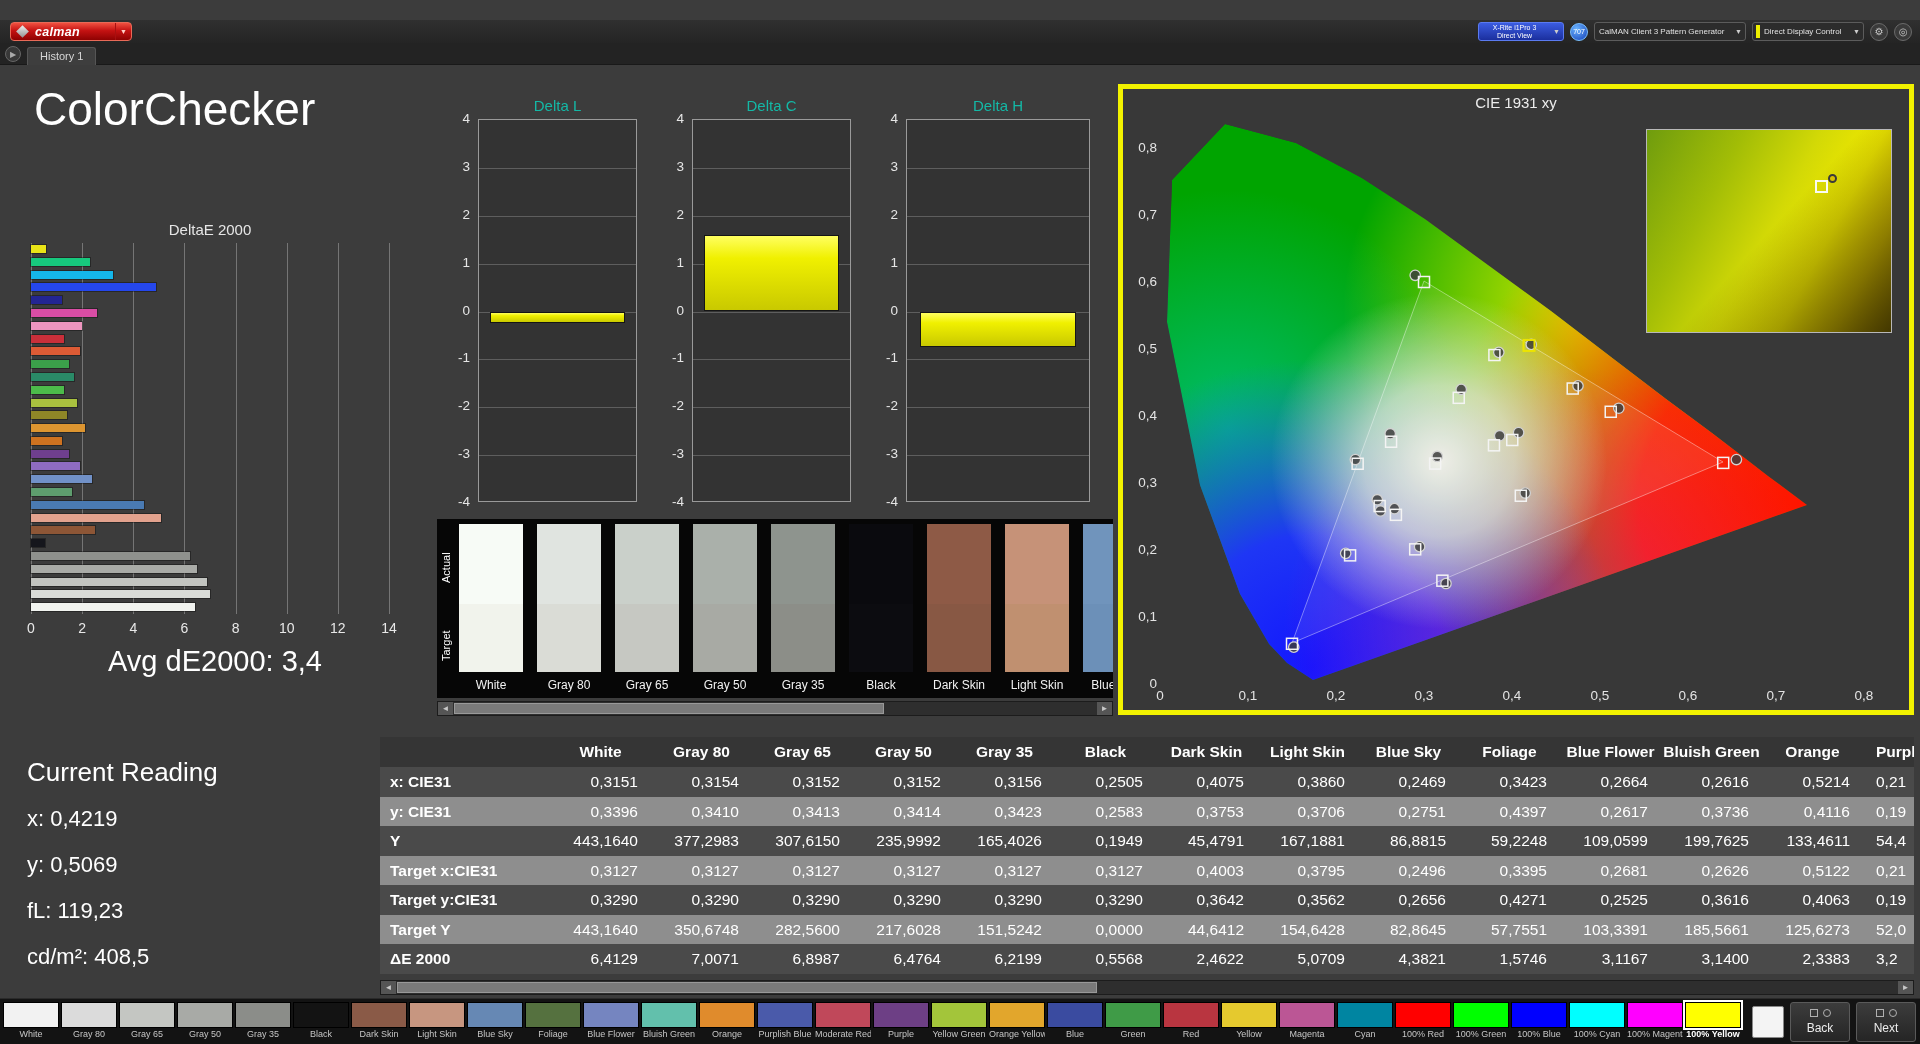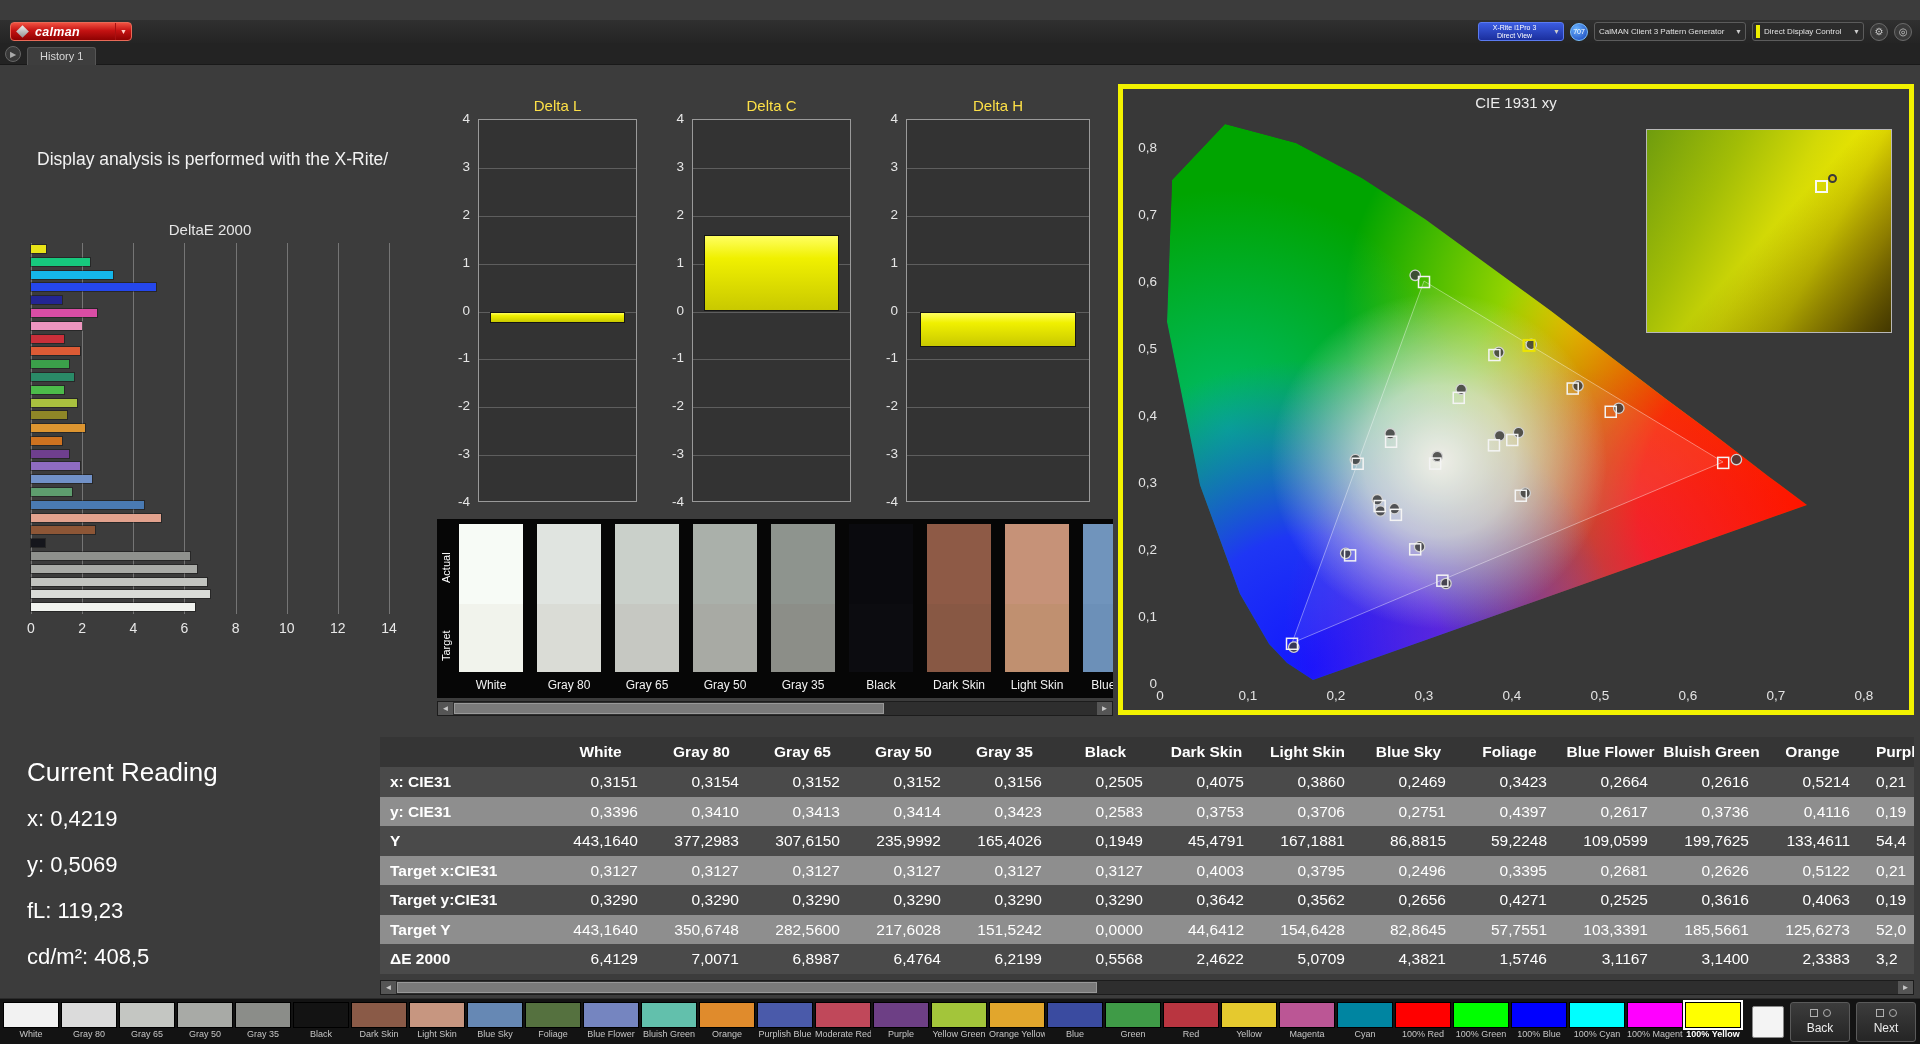--- a/index.html
+++ b/index.html
@@ -46,21 +46,21 @@
 .vgrid{position:absolute;top:0;height:100%;width:1px;background:#757575}
 .debar{position:absolute;height:8px;outline:1px solid rgba(0,0,0,.35)}
 #deltae-xticks{left:31px;top:620px;width:358px;height:16px}
 .xtick{position:absolute;transform:translateX(-50%);font-size:14px;color:#e8e8e8}
 #avg-label{left:15px;top:645px;width:400px;text-align:center;font-size:29px;color:#fff}
 #max-label{left:15px;top:688px;width:400px;text-align:center;font-size:29px;color:#fff}
 #cr-title{left:27px;top:757px;font-size:26px;color:#fff}
 .cr-item{position:absolute;left:27px;font-size:22px;color:#fff}
 
 
-.dtitle{position:absolute;top:97px;text-align:center;font-size:15px;color:#fde047}
+.dtitle{position:absolute;top:97px;text-align:center;font-size:15px;color:#14b8a6}
 .dplot{position:absolute;top:119px;height:383px;background:#333;border:1px solid #9a9a9a}
 .hgrid{position:absolute;left:0;width:100%;height:1px;background:#5e5e5e}
 .dytick{position:absolute;width:26px;text-align:right;font-size:13.5px;color:#e6e6e6}
 .dbar{position:absolute;left:7%;width:86%;background:linear-gradient(180deg,#ffff60,#f0f000 30%,#c9c900);border:1px solid #151515}
 
 
 #swatch-strip{left:437px;top:519px;width:676px;height:179px;background:#060606;overflow:hidden}
 .rotlab{position:absolute;left:2px;width:14px;color:#fff;font-size:11px;writing-mode:vertical-rl;transform:rotate(180deg);display:flex;align-items:center;justify-content:center}
 .swcell{position:absolute;top:5px;width:64px}
 .sw-a{height:80px}
@@ -141,22 +141,22 @@
       <div class="round-ic">⚙</div>
       <div class="round-ic">◎</div>
     </div>
   </div>
 
   <div class="abs" id="tabbar">
     <div id="tab-nav">▶</div>
     <div id="tab-history">History 1</div>
   </div>
 
+  <div class="abs" id="page-title">ColorChecker</div>
   <div class="abs" id="subtitle">
-    <div>Display analysis is performed with the X-Rite/</div>
   </div>
 
   <div class="abs" id="deltae-title">DeltaE 2000</div>
   <div class="abs" id="deltae-plot">
       <div class="vgrid" style="left: 0px;"></div>
       <div class="vgrid" style="left: 51.1429px;"></div>
       <div class="vgrid" style="left: 102.286px;"></div>
       <div class="vgrid" style="left: 153.429px;"></div>
       <div class="vgrid" style="left: 204.571px;"></div>
       <div class="vgrid" style="left: 255.714px;"></div>
@@ -196,20 +196,21 @@
       <div class="xtick" style="left: 0px;">0</div>
       <div class="xtick" style="left: 51.1429px;">2</div>
       <div class="xtick" style="left: 102.286px;">4</div>
       <div class="xtick" style="left: 153.429px;">6</div>
       <div class="xtick" style="left: 204.571px;">8</div>
       <div class="xtick" style="left: 255.714px; text-align: right;">10</div>
       <div class="xtick" style="left: 306.857px;">12</div>
       <div class="xtick" style="left: 358px;">14</div>
     </div>
 
+  <div class="abs" id="avg-label">Avg dE2000: 3,4</div>
 
   <div class="abs" id="cr-title">Current Reading</div>
   <div class="abs cr-item" style="top:806px">x: 0,4219</div>
   <div class="abs cr-item" style="top:852px">y: 0,5069</div>
   <div class="abs cr-item" style="top:898px">fL: 119,23</div>
   <div class="abs cr-item" style="top:944px">cd/m²: 408,5</div>
 
   <div class="abs" id="swatch-strip">
     <div class="rotlab" style="top:10px;height:78px">Actual</div>
     <div class="rotlab" style="top:92px;height:70px">Target</div>

